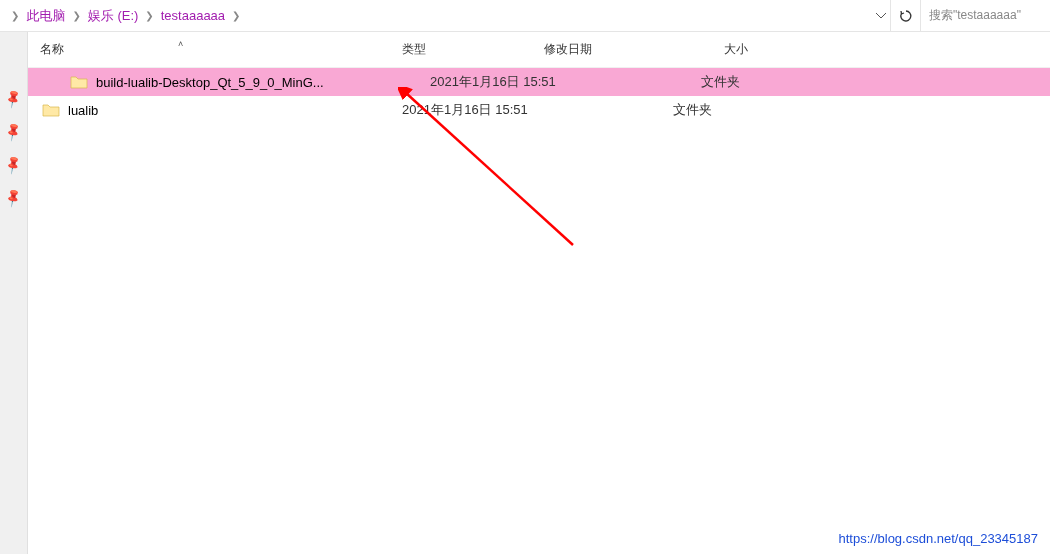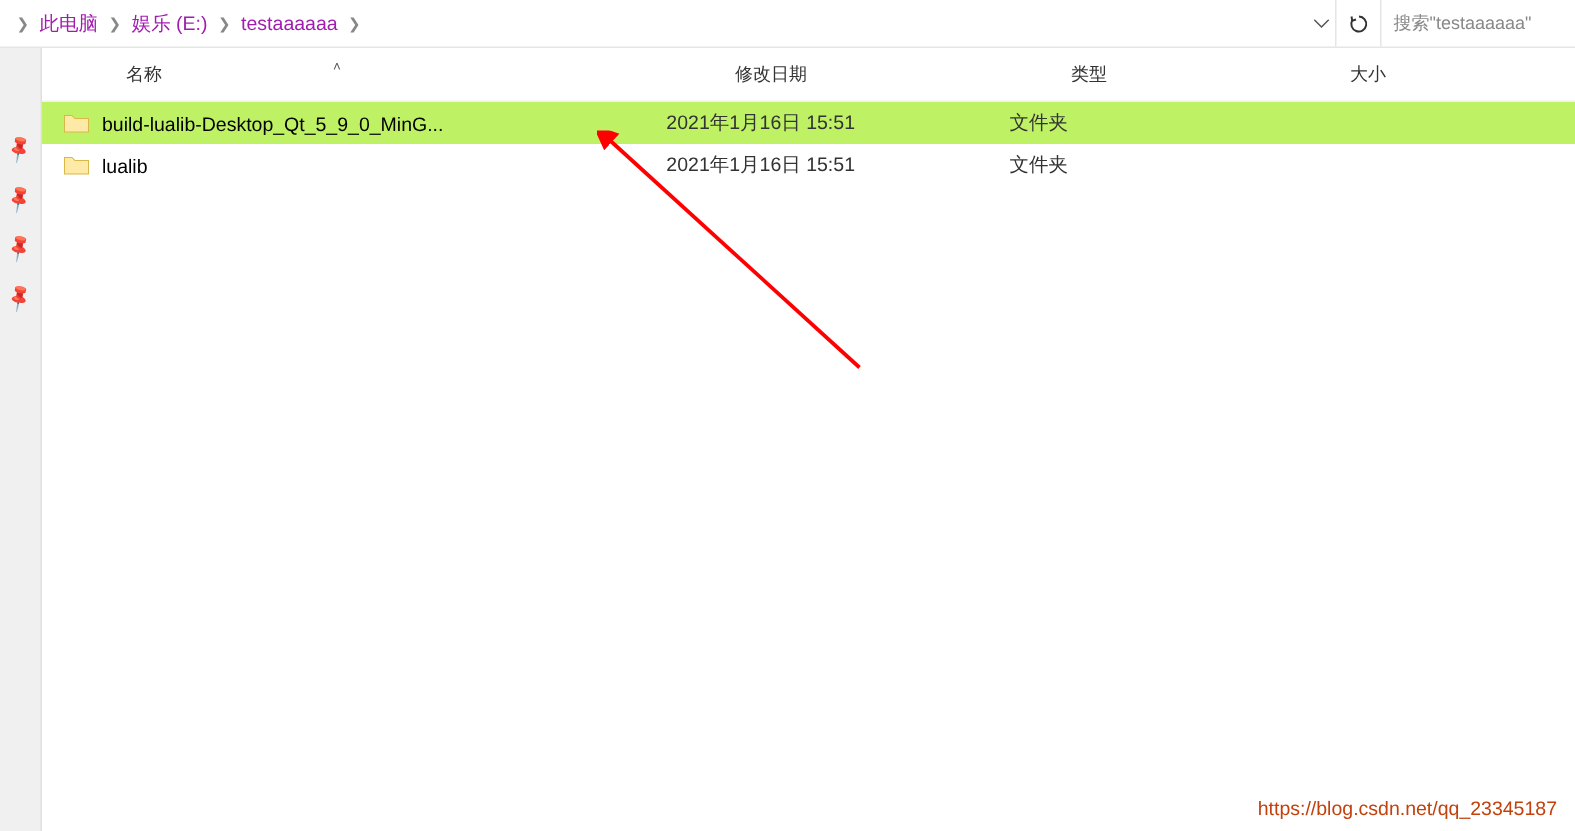--- a/index.html
+++ b/index.html
@@ -84,65 +84,65 @@
       position: relative;
     }
     .columns-header {
       display: flex;
       height: 36px;
       align-items: center;
       border-bottom: 1px solid #f0f0f0;
       color: #333;
       font-size: 12px;
     }
-    .col { padding-left: 12px; margin-left: 44px; }
+    .col { padding-left: 12px; }
     .col-name { width: 362px; position: relative; }
     .col-date { width: 180px; }
     .col-type { width: 142px; }
     .col-size { width: 100px; }
     .sort-arrow {
       position: absolute;
       left: 150px;
       top: -2px;
       font-size: 9px;
       color: #555;
     }
     .file-list { }
     .file-row {
       display: flex;
       height: 28px;
       align-items: center;
       font-size: 13px;
       color: #000;
     }
-    .file-row.selected { background: #bef264; }
+    .file-row.selected { background: #f9a8d4; padding-left: 28px; }
     .file-row .col-name {
       display: flex;
       align-items: center;
       gap: 8px;
       padding-left: 14px;
     }
     .folder-icon {
       width: 18px;
       height: 14px;
       display: inline-block;
     }
-    .col-date-cell { width: 180px; padding-left: 12px; color: #333; text-align: right; }
+    .col-date-cell { width: 180px; padding-left: 12px; color: #333; }
     .col-type-cell { width: 142px; padding-left: 12px; color: #333; text-align: right; }
     .annotation-arrow {
       position: absolute;
       left: 370px;
       top: 55px;
       pointer-events: none;
     }
     .watermark {
       position: absolute;
       bottom: 8px;
       right: 12px;
-      color: #c2410c;
+      color: #1d4ed8;
       font-size: 13px;
       font-family: Arial, sans-serif;
     }
   </style>
 </head>
 <body>
 
 <div class="topbar">
   <div class="breadcrumb">
     <span class="crumb-sep">❯</span>
@@ -174,22 +174,22 @@
     <span class="pin-icon">📌</span>
     <span class="pin-icon">📌</span>
   </div>
 
   <div class="content">
     <div class="columns-header">
       <div class="col col-name">
         <span>名称</span>
         <span class="sort-arrow">˄</span>
       </div>
+      <div class="col col-type">类型</div>
       <div class="col col-date">修改日期</div>
-      <div class="col col-type">类型</div>
       <div class="col col-size">大小</div>
     </div>
 
     <div class="file-list">
       <div class="file-row selected">
         <div class="col-name">
           <span class="folder-icon">
             <svg width="18" height="14" viewBox="0 0 18 14">
                 <path d="M1 2 L6 2 L8 4 L17 4 L17 13 L1 13 Z" fill="#ffe9a6" stroke="#d9b84a" stroke-width="0.7"></path>
               </svg>

